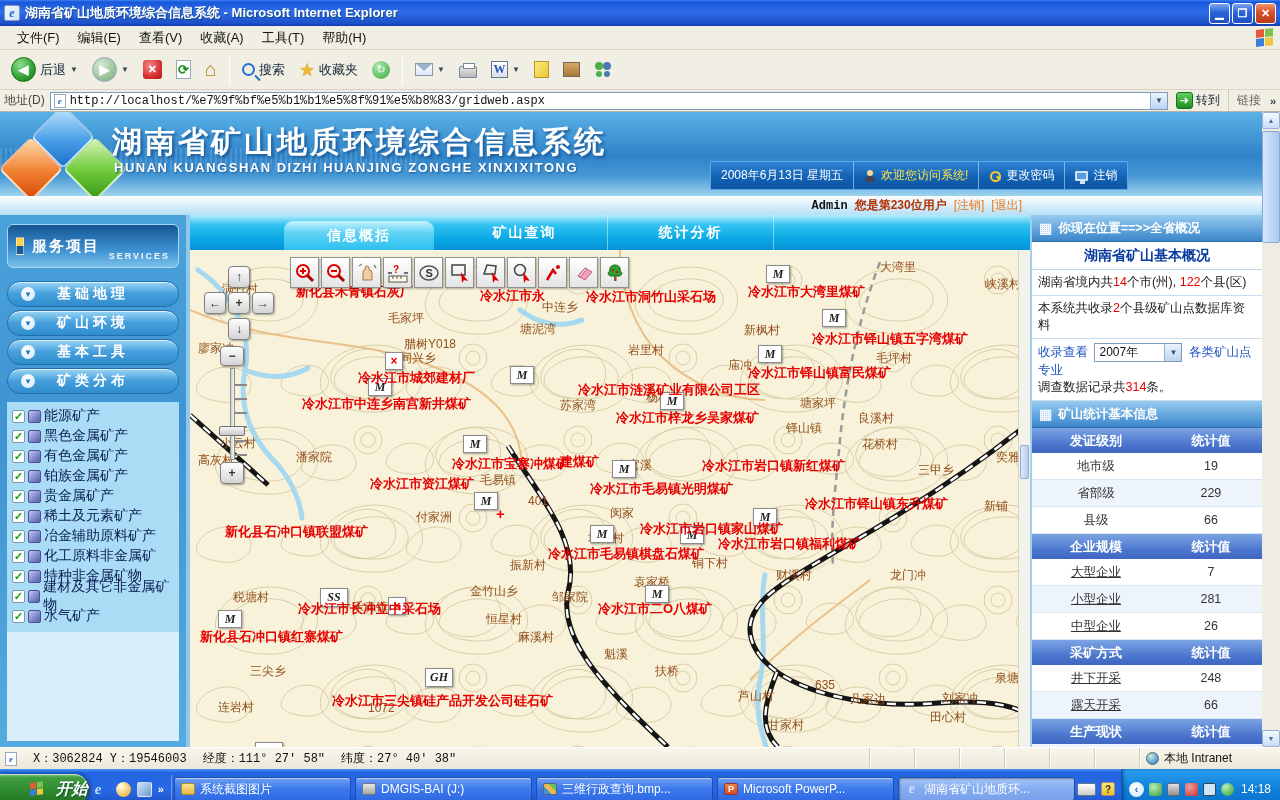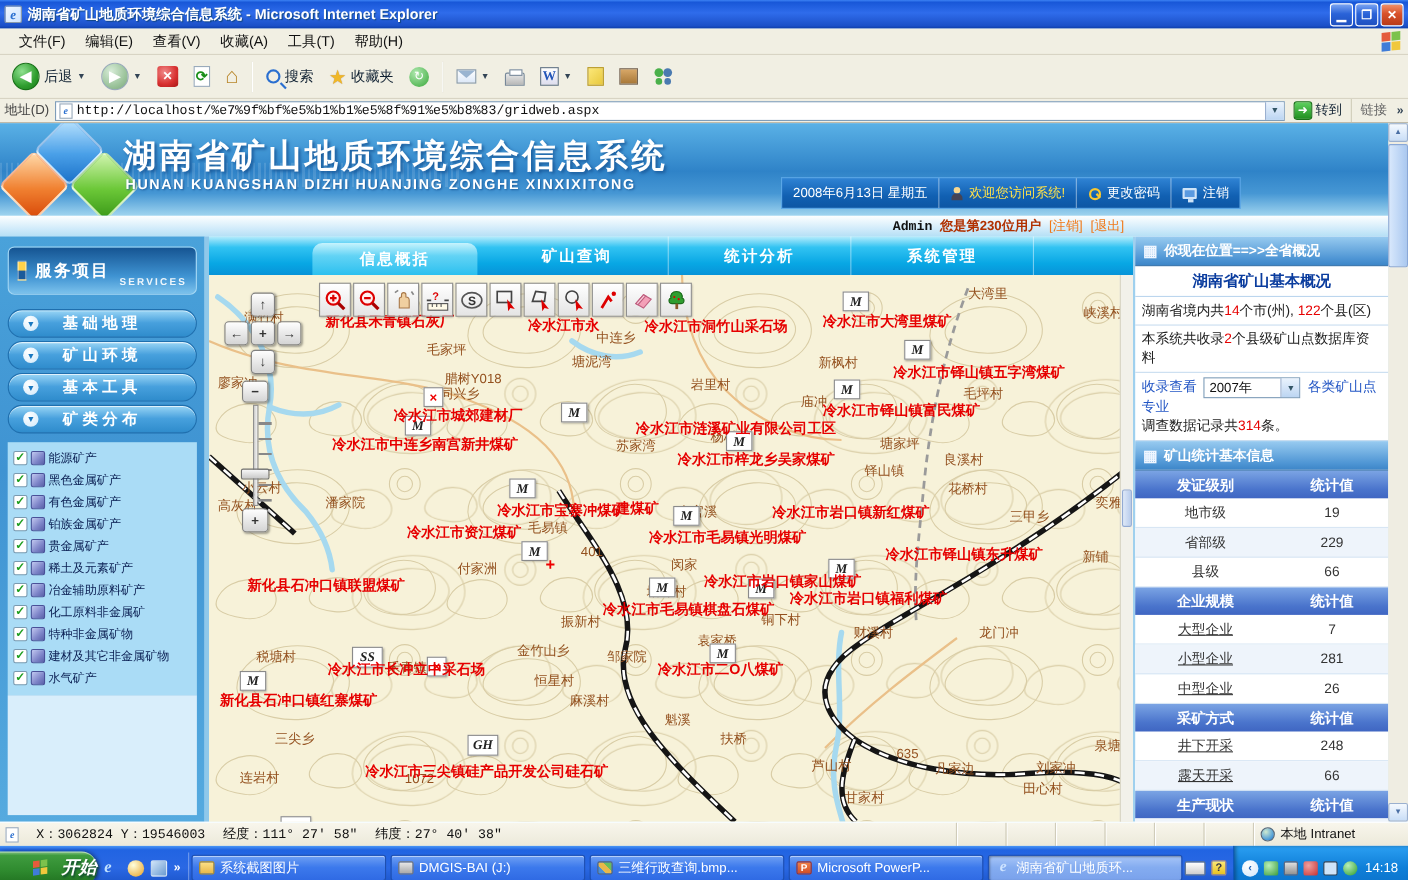--- a/index.html
+++ b/index.html
@@ -96,21 +96,21 @@
   .svc-card{height:44px;margin:9px 7px 10px 7px;border-radius:6px;border:1px solid #a6d8f4;background:linear-gradient(180deg,#155492,#3f93d2 62%,#7cc2ec);display:flex;align-items:center;padding:0 8px;color:#fff;position:relative;}
   .svc-bars{width:8px;height:18px;margin-right:8px;background:linear-gradient(180deg,#ffd24a 0 8px,#1a5a9a 8px 18px);border:1px solid #fff8;}
   .svc-title{font:bold 15px "Liberation Sans",sans-serif;letter-spacing:2px;}
   .svc-en{position:absolute;right:8px;bottom:6px;font:bold 9px "Liberation Sans",sans-serif;letter-spacing:2px;opacity:.9;}
   .side-btn{height:26px;margin:3px 7px;border-radius:13px;background:linear-gradient(180deg,#9ad6f6,#47a0dd 48%,#2f8ccc);border:1px solid #1f6fae;box-shadow:inset 0 1px 0 rgba(255,255,255,.7);display:flex;align-items:center;justify-content:center;position:relative;color:#fff;font:bold 14px "Liberation Sans",sans-serif;letter-spacing:4px;}
   .chev-circ{position:absolute;left:13px;width:14px;height:14px;border-radius:50%;background:radial-gradient(circle at 35% 30%,#fff,#cfe8fa);color:#1a78c0;font-size:8px;display:flex;align-items:center;justify-content:center;letter-spacing:0;}
   .layer-list{margin:5px 7px 0 7px;background:#aadcf6;padding:4px 0 6px 5px;}
   .layer{height:20px;display:flex;align-items:center;gap:3px;}
   .cbx{width:13px;height:13px;background:#fff;border:1px solid #7a9ab0;color:#1f9e1f;font:bold 11px sans-serif;line-height:11px;text-align:center;border-radius:2px;}
   .cube-ic{width:13px;height:13px;background:linear-gradient(135deg,#c2c8f0,#7d84c8 60%,#5a60a8);border:1px solid #4a5098;border-radius:2px;}
-  .layer-label{font-size:11px;color:#0a1e52;}
+  .layer-label{font-size:14px;color:#0a1e52;}
   .side-fill{flex:1;background:#d9eefb;margin:0 7px 6px 7px;}
 
   
   .mapwrap{width:840px;height:100%;position:relative;}
   .tabbar{height:35px;background:linear-gradient(180deg,#b5ecfc 0%,#32c3f2 28%,#08a7e4 70%,#0793d8 100%);display:flex;align-items:stretch;padding-left:86px;position:relative;}
   .tab{flex:0 0 166px;display:flex;align-items:center;justify-content:center;color:#fff;font:bold 14px "Liberation Sans",sans-serif;letter-spacing:2px;border-right:1px solid rgba(255,255,255,.45);}
   .tab.active{background:linear-gradient(180deg,#c6f3fd,#62d3f5 40%,#2cc0ef);border-radius:9px 9px 0 0;align-self:flex-end;height:29px;flex:0 0 150px;margin:0 8px;border-right:none;}
   .mapcanvas{position:absolute;left:0;top:35px;width:840px;height:497px;background:#f7f2d9;overflow:hidden;}
   .mapsvg{position:absolute;left:0;top:0;z-index:0;}
   .vil{position:absolute;z-index:2;color:#93501e;font-size:12px;white-space:nowrap;}
@@ -407,21 +407,20 @@
         </div>
       </div>
     <div class="side-fill"></div>
   </div>
 
   <div class="mapwrap">
     <div id="tabbar" class="tabbar">
         <div class="tab active">信息概括</div>
         <div class="tab">矿山查询</div>
         <div class="tab">统计分析</div>
-        <div class="tab">系统管理</div>
       </div>
     <div class="mapcanvas">
       <svg class="mapsvg" width="840" height="497" viewBox="0 0 840 497">
         <defs>
           <pattern id="contours" width="210" height="160" patternUnits="userSpaceOnUse">
             <g fill="none" stroke="#d9cda6" stroke-width="1">
               <path d="M30 40 C50 12 100 10 120 32 C140 54 118 82 84 84 C50 86 12 70 30 40 Z"></path>
               <path d="M42 44 C56 26 94 24 108 38 C122 52 106 70 82 71 C58 72 30 62 42 44 Z"></path>
               <path d="M150 110 C170 92 200 98 205 118 C210 138 188 152 165 148 C142 144 132 126 150 110 Z"></path>
               <path d="M10 130 C20 115 48 112 58 126 C68 140 52 155 32 152 C12 149 0 144 10 130 Z"></path>

